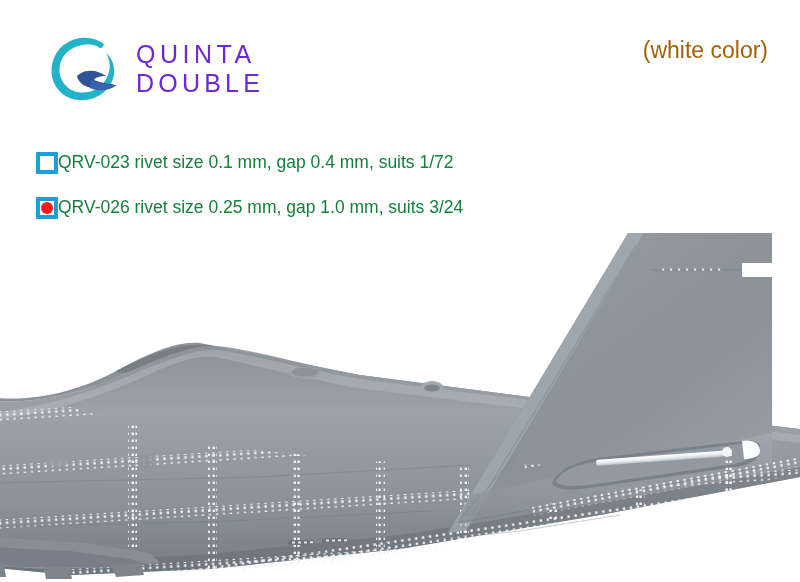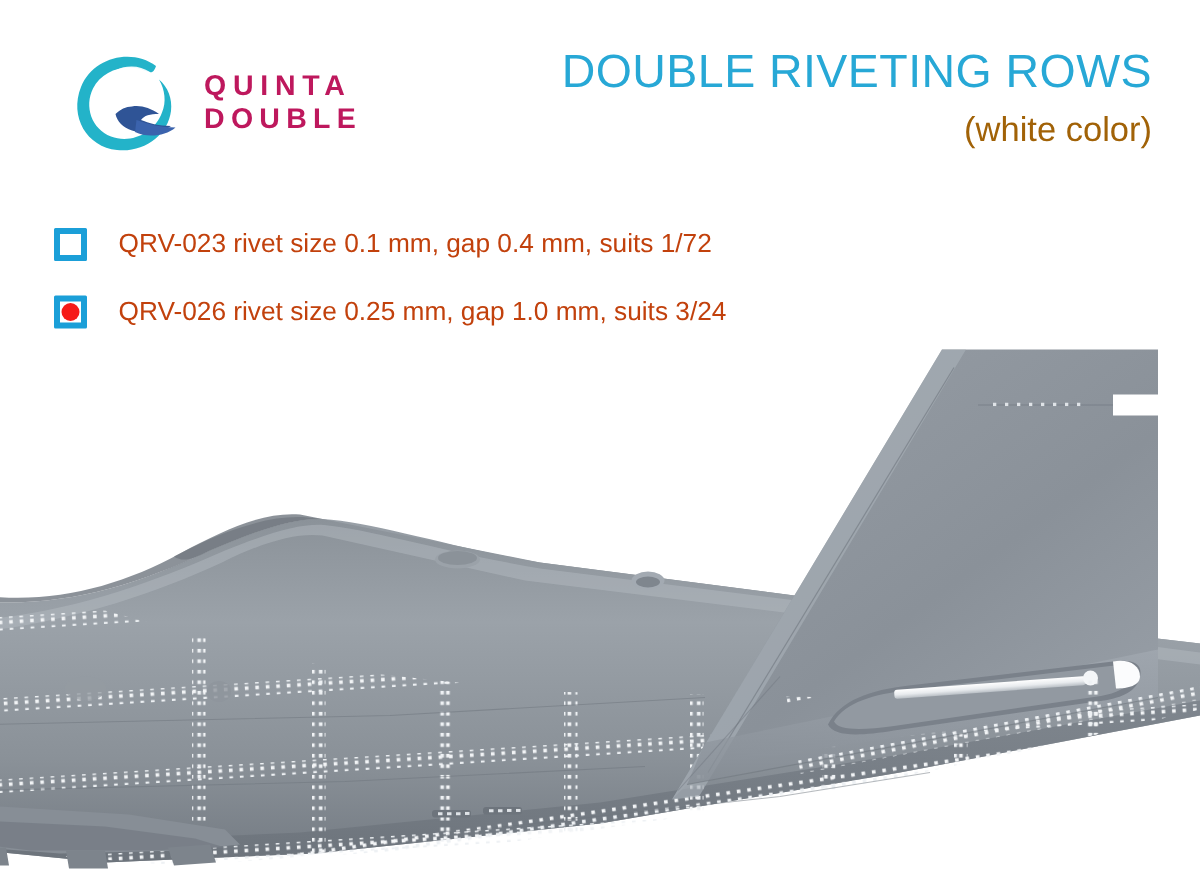--- a/index.html
+++ b/index.html
@@ -29,25 +29,25 @@
     left: 44px; top: 26px;
     display: flex;
     align-items: center;
   }
   #brand-mark {
     width: 86px; height: 86px;
     flex: none;
   }
   #brand-words {
     margin-left: 6px;
-    color: #be185d;
-    font-weight: bold;
+    color: #6d28d9;
+    font-weight: normal;
     line-height: 1.18;
     letter-spacing: 4.5px;
-    font-size: 19px;
+    font-size: 25px;
   }
   #brand-words .w2 { letter-spacing: 4.2px; }
 
   #title-block {
     position: absolute;
     right: 32px; top: 30px;
     text-align: right;
   }
   #main-title {
     color: #27a8d6;
@@ -84,22 +84,21 @@
   .checkbox .dot {
     position: absolute;
     left: 1px; top: 1px;
     width: 12px; height: 12px;
     border-radius: 50%;
     background: #f61b18;
     display: none;
   }
   .option-row.selected .checkbox .dot { display: block; }
   .option-label {
-    margin-left: 21px;
-    color: #c2410c;
+    color: #15803d;
     font-size: 17.5px;
     white-space: nowrap;
   }
 
   
   #photo {
     position: absolute;
     left: 0; top: 215px;
     width: 800px; height: 367px;
     overflow: hidden;
@@ -131,21 +130,20 @@
           <path d="M47 54 C55 57 64 59 73 59 C66 65 54 66 46 62 Z" fill="#3b63ad"></path>
         </svg>
       </span>
       <span id="brand-words">
         <div class="w1">QUINTA</div>
         <div class="w2">DOUBLE</div>
       </span>
     </div>
 
     <div id="title-block">
-      <div id="main-title">DOUBLE RIVETING ROWS</div>
       <div id="sub-title">(white color)</div>
     </div>
   </div>
 
   <div id="options">
 
     <div class="option-row">
       <span class="checkbox"></span>
       <span class="option-label">QRV-023 rivet size 0.1 mm, gap 0.4 mm, suits 1/72</span>
     </div>

